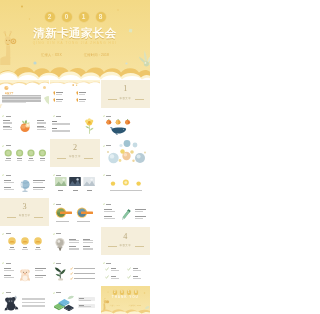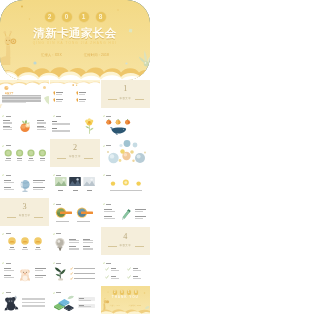--- a/index.html
+++ b/index.html
@@ -3,21 +3,21 @@
 <meta charset="utf-8">
 <title>PPT template preview</title>
 <style>
   html,body{margin:0;padding:0;background:#fff;}
   body{width:150px;height:314px;overflow:hidden;
        font-family:"Liberation Sans",sans-serif;-webkit-font-smoothing:antialiased;}
   #page{position:relative;width:150px;height:314px;background:#fff;}
 
   
   .cover{position:absolute;left:0;top:0;width:150px;height:80px;overflow:hidden;
-         background:#0c4a6e;border-radius:23px;}
+         background:#0c4a6e;}
   .cover svg{position:absolute;left:0;top:0;}
   .yearwrap{position:absolute;left:0;top:12px;width:150px;height:11px;
             display:flex;justify-content:center;gap:7px;}
   .ybadge{width:10px;height:10px;border-radius:50%;background:#e9c55c;
           color:#fbf2d4;font-size:6.4px;line-height:10px;text-align:center;
           font-weight:bold;box-shadow:0 0 0 .7px #efd27f;}
   .ctitle{position:absolute;left:0;top:27.3px;width:150px;text-align:center;
           font-size:11.5px;line-height:12px;letter-spacing:.4px;color:#fffdf4;
           font-weight:bold;text-shadow:0 .5px .6px rgba(181,134,34,.45);}
   .csub{position:absolute;left:0;top:41px;width:150px;text-align:center;

